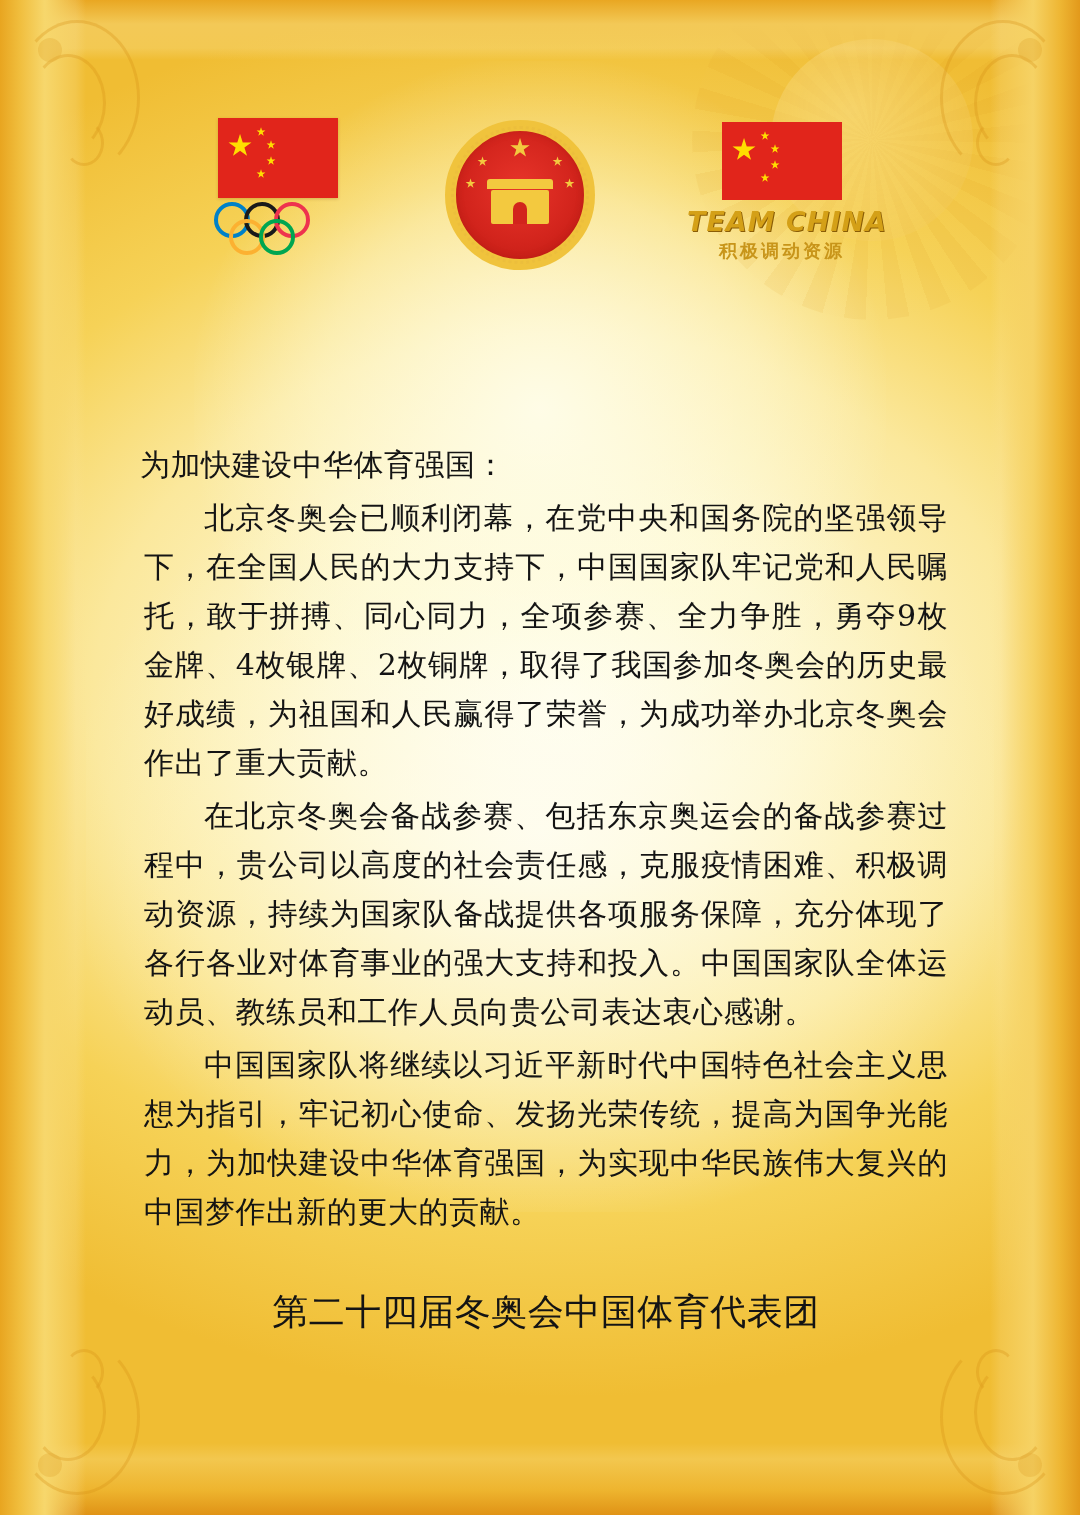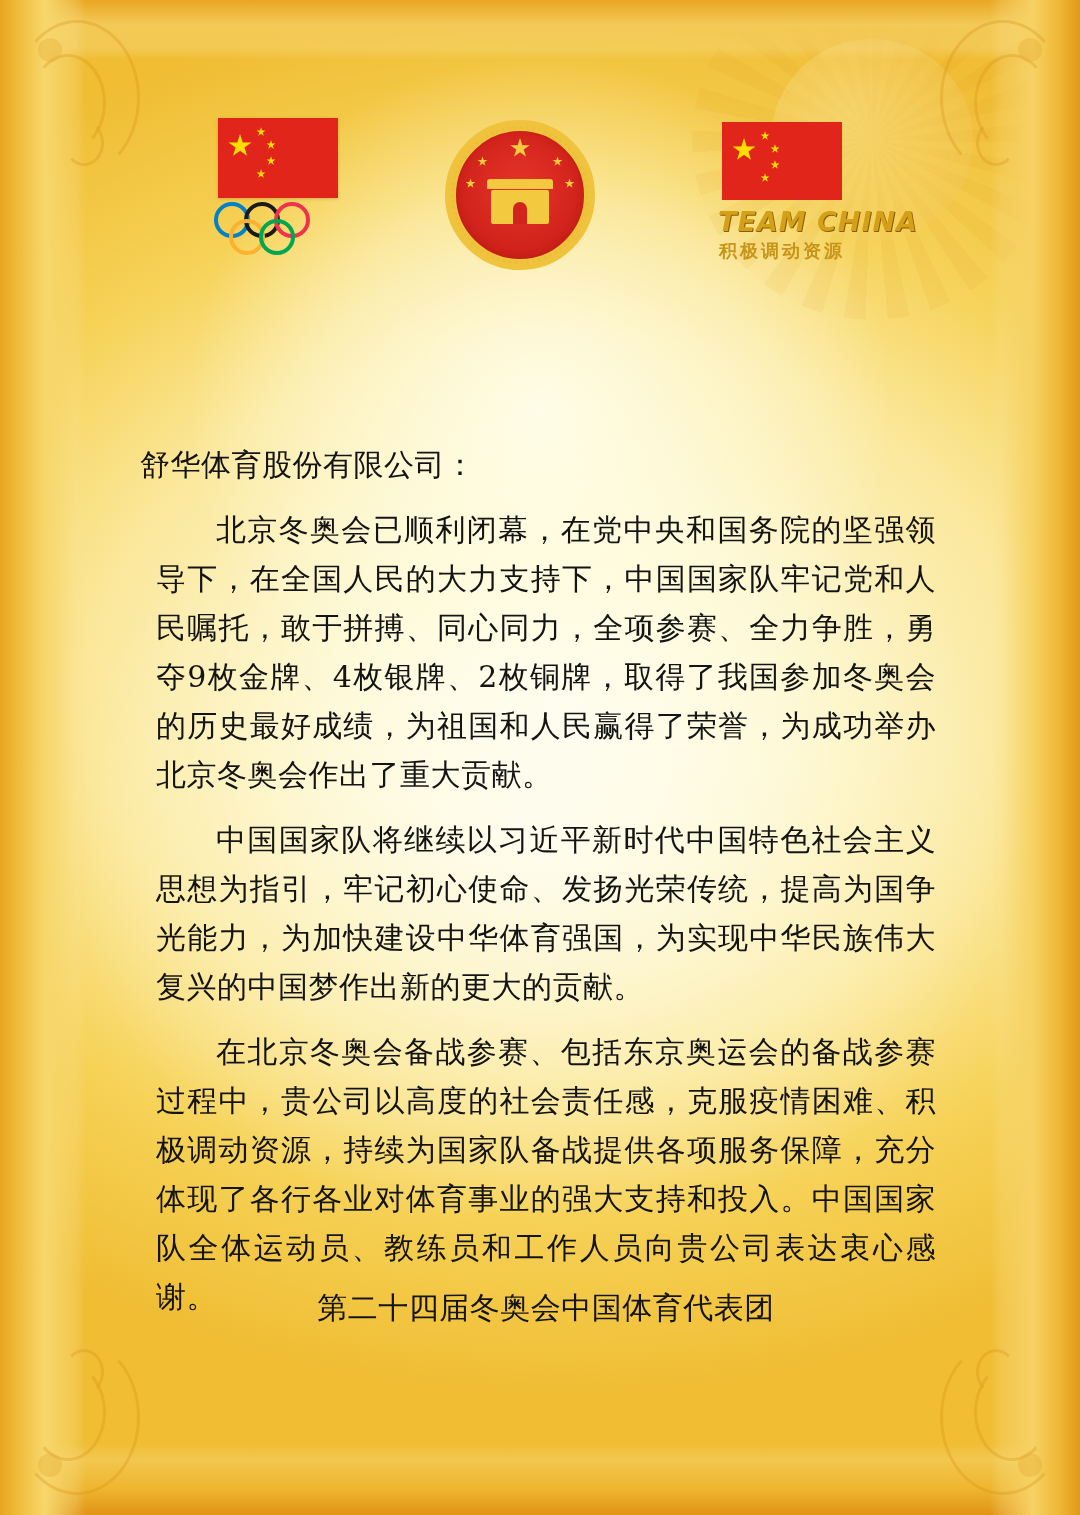--- a/index.html
+++ b/index.html
@@ -283,21 +283,20 @@
   .tc-word {
     margin-top: 6px;
     font-family: "DejaVu Sans", "Liberation Sans", sans-serif;
     font-weight: bold;
     font-style: italic;
     font-size: 27px;
     letter-spacing: 1px;
     color: #d4a017;
     text-shadow: 1px 1px 0 #8a5d06;
     white-space: nowrap;
-    margin-left: 31px;
   }
   .tc-sub {
     margin-top: 2px;
     font-size: 18px;
     font-weight: bold;
     color: #c8951a;
     letter-spacing: 3px;
   }
 
   
@@ -322,30 +321,30 @@
     font-size: 30px;
     line-height: 49px;
     text-align: justify;
     font-family: "DejaVu Serif", "Liberation Serif", serif;
     letter-spacing: 0.5px;
   }
   .salutation {
     margin: 0 0 2px 0;
   }
   .para {
-    margin: 16px;
+    margin: 4px;
     text-indent: 2em;
   }
   .signature {
     position: absolute;
     left: 140px;
     right: 128px;
     top: 1288px;
     text-align: center;
-    font-size: 30px;
+    font-size: 36px;
     color: #141414;
     letter-spacing: 0.5px;
     font-family: "DejaVu Serif", "Liberation Serif", serif;
   }
 </style>
 </head>
 <body>
 
 <div class="page">
 
@@ -423,21 +422,21 @@
         <span class="star-s s4">★</span>
       </div>
       <div class="tc-word">TEAM CHINA</div>
       <div class="tc-sub">积极调动资源</div>
     </div>
 
   </div>
 
 
   <div class="content">
-    <p class="salutation">舒华体育股份有限公司：</p>
+    <p class="salutation">为加快建设中华体育强国：</p>
     <p class="para">北京冬奥会已顺利闭幕，在党中央和国务院的坚强领导下，在全国人民的大力支持下，中国国家队牢记党和人民嘱托，敢于拼搏、同心同力，全项参赛、全力争胜，勇夺9枚金牌、4枚银牌、2枚铜牌，取得了我国参加冬奥会的历史最好成绩，为祖国和人民赢得了荣誉，为成功举办北京冬奥会作出了重大贡献。</p>
+    <p class="para">在北京冬奥会备战参赛、包括东京奥运会的备战参赛过程中，贵公司以高度的社会责任感，克服疫情困难、积极调动资源，持续为国家队备战提供各项服务保障，充分体现了各行各业对体育事业的强大支持和投入。中国国家队全体运动员、教练员和工作人员向贵公司表达衷心感谢。</p>
     <p class="para">中国国家队将继续以习近平新时代中国特色社会主义思想为指引，牢记初心使命、发扬光荣传统，提高为国争光能力，为加快建设中华体育强国，为实现中华民族伟大复兴的中国梦作出新的更大的贡献。</p>
-    <p class="para">在北京冬奥会备战参赛、包括东京奥运会的备战参赛过程中，贵公司以高度的社会责任感，克服疫情困难、积极调动资源，持续为国家队备战提供各项服务保障，充分体现了各行各业对体育事业的强大支持和投入。中国国家队全体运动员、教练员和工作人员向贵公司表达衷心感谢。</p>
   </div>
 
   <div class="signature">第二十四届冬奥会中国体育代表团</div>
 
 </div>
 
 </body></html>

